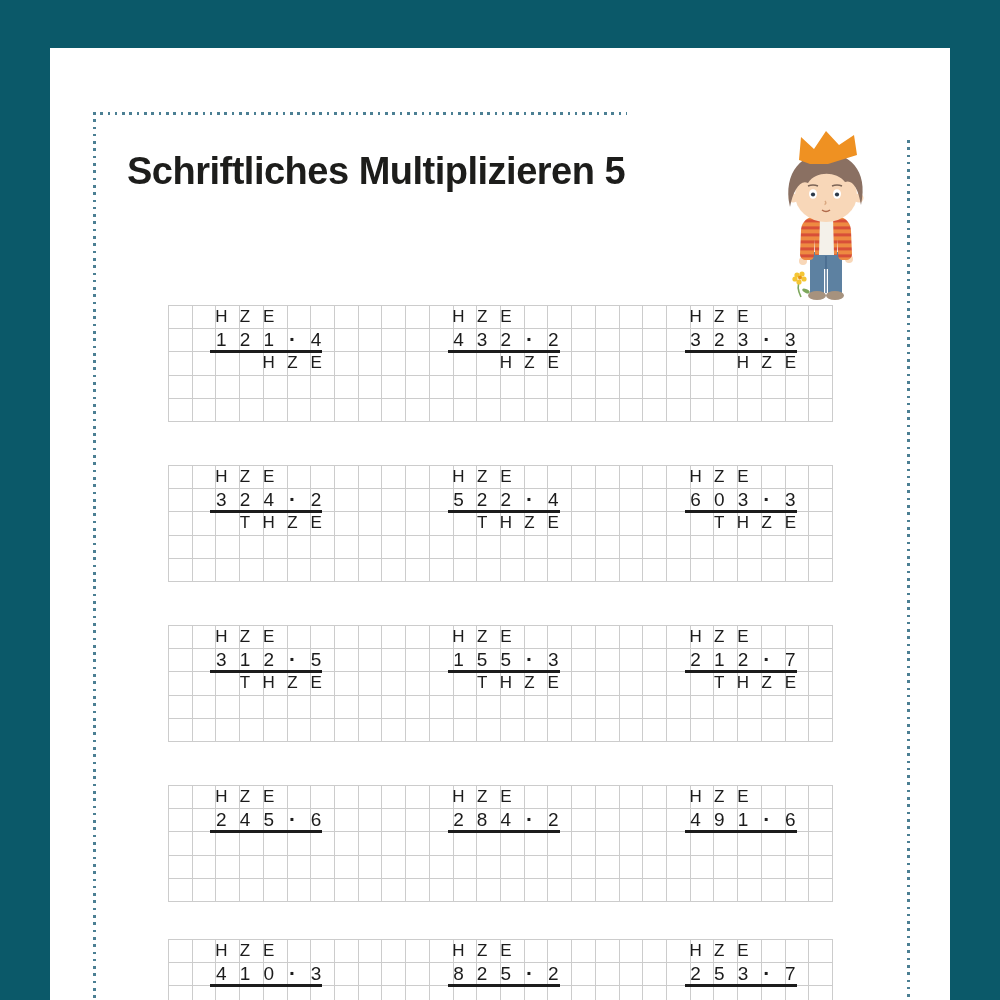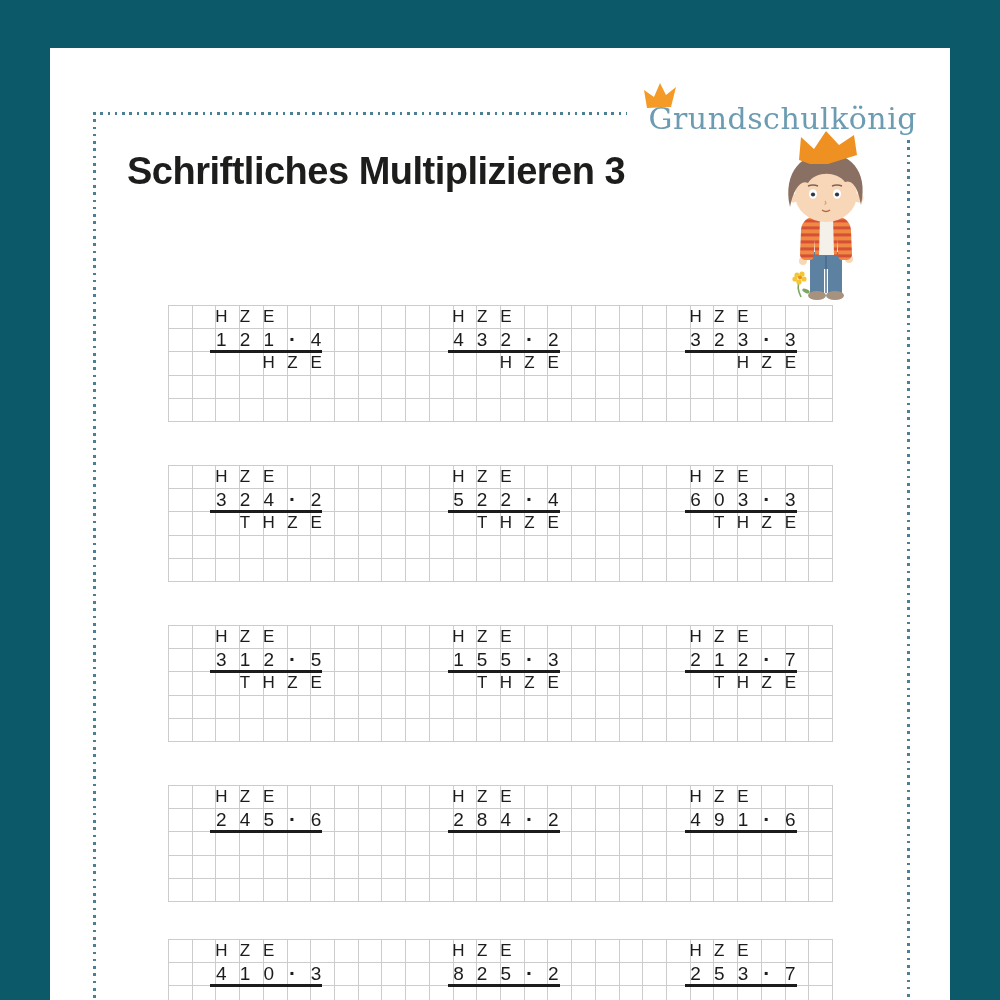--- a/index.html
+++ b/index.html
@@ -61,28 +61,22 @@
 </style>
 </head>
 <body>
 
 <div class="page">
 
   <div class="dot-h dot-top"></div>
   <div class="dot-v dot-left"></div>
   <div class="dot-v dot-right"></div>
 
-  <div class="brand">
-    <svg class="brand-crown" width="36" height="30" viewBox="0 0 36 30">
-      <path d="M5,27 L2,9 L12,16 L18,2 L24,14 L34,6 L29,26 Z" fill="#f39b26"></path>
-    </svg>
-    <span class="brand-text">Grundschulkönig</span>
-  </div>
-
-  <h1 class="title">Schriftliches Multiplizieren 3</h1>
+
+  <h1 class="title">Schriftliches Multiplizieren 5</h1>
 
   <svg class="boy" width="110" height="180" viewBox="0 0 110 180">
     <defs>
       <pattern id="stripes" width="10" height="7" patternUnits="userSpaceOnUse">
         <rect width="10" height="7" fill="#ee8a41"></rect>
         <rect y="3.4" width="10" height="3" fill="#d84f38"></rect>
       </pattern>
     </defs>
 
     <path d="M31,172 C28,166 27,160 30,155" stroke="#7da75c" stroke-width="1.6" fill="none"></path>

